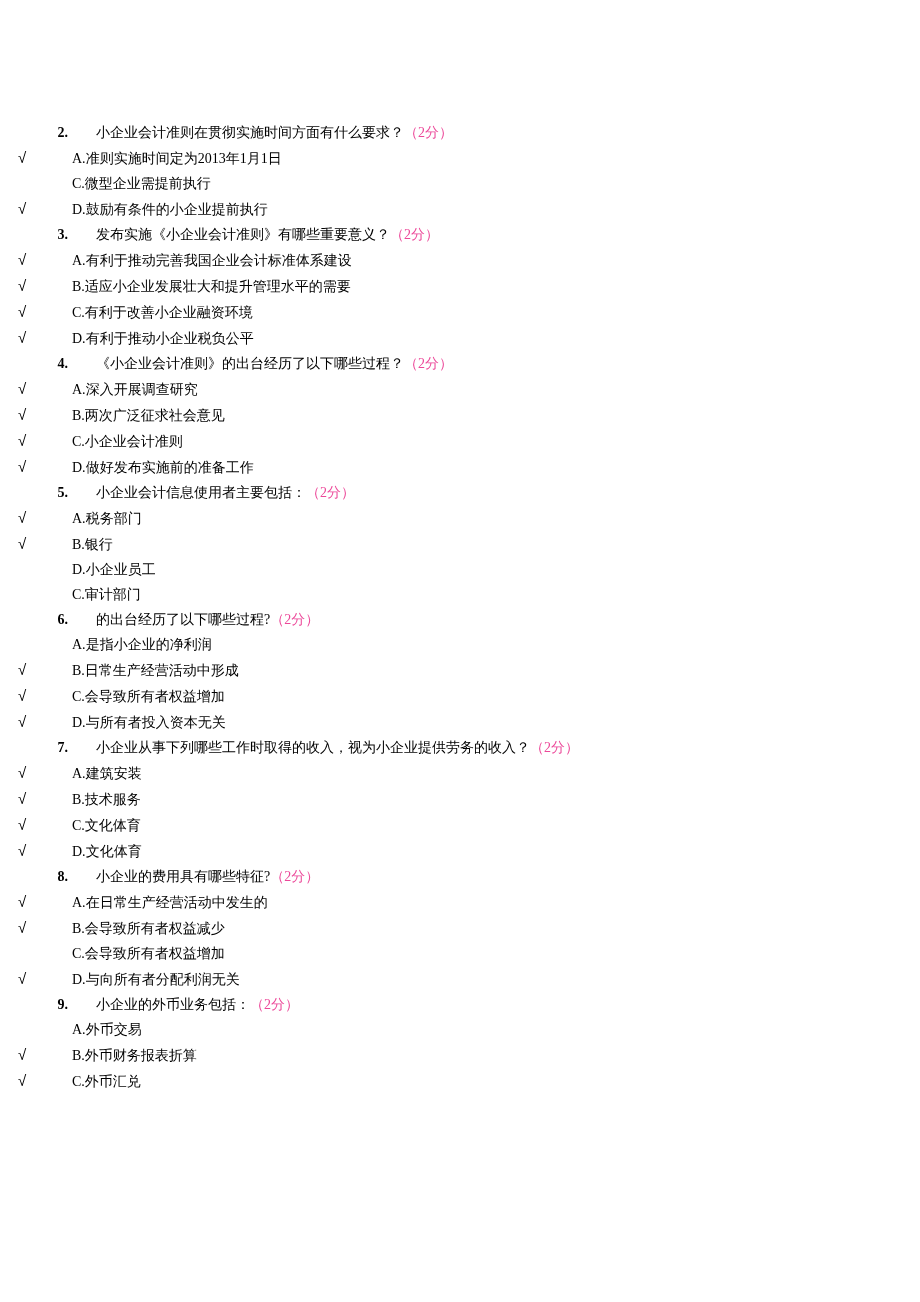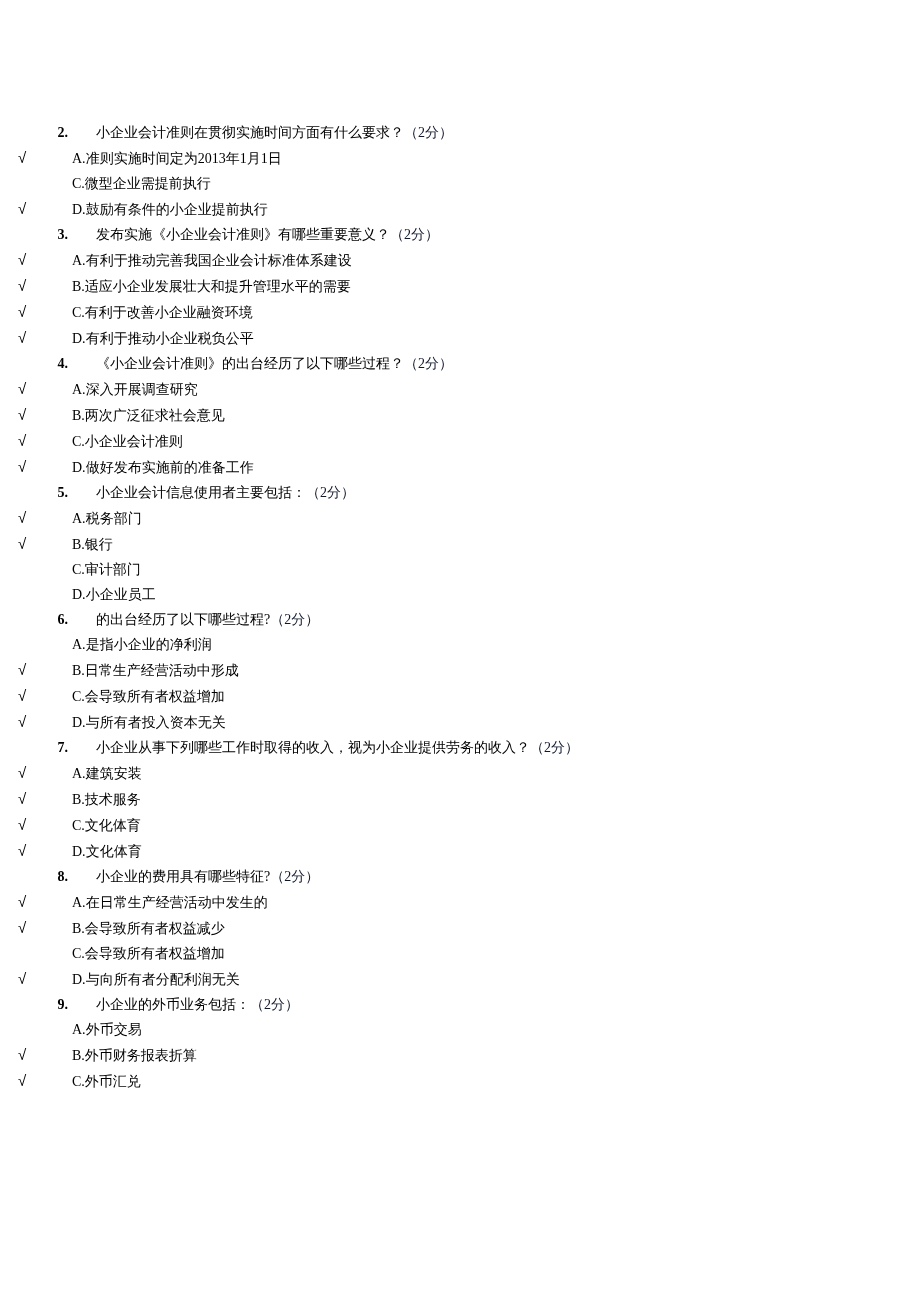--- a/index.html
+++ b/index.html
@@ -41,21 +41,21 @@
     box-sizing: border-box;
   }
   .q-text {
     font-weight: normal;
   }
   .q-text .stem {
     font-family: "SimSun", serif;
     margin-left: 24px;
   }
   .points {
-    color: #0f172a;
+    color: #ec4899;
     text-align: center;
   }
   .opt-label {
     font-family: "SimSun", serif;
   }
 </style>
 </head>
 <body>
 
 <div class="page" id="page">
@@ -140,26 +140,26 @@
       <div class="content-col"><span class="opt-label">A.</span><span>税务部门</span></div>
     </div>
     <div class="line">
       <div class="check-col">√</div>
       <div class="qnum-col"></div>
       <div class="content-col"><span class="opt-label">B.</span><span>银行</span></div>
     </div>
     <div class="line">
       <div class="check-col"></div>
       <div class="qnum-col"></div>
+      <div class="content-col"><span class="opt-label">D.</span><span>小企业员工</span></div>
+    </div>
+    <div class="line">
+      <div class="check-col"></div>
+      <div class="qnum-col"></div>
       <div class="content-col"><span class="opt-label">C.</span><span>审计部门</span></div>
-    </div>
-    <div class="line">
-      <div class="check-col"></div>
-      <div class="qnum-col"></div>
-      <div class="content-col"><span class="opt-label">D.</span><span>小企业员工</span></div>
     </div>
     <div class="line">
       <div class="check-col"></div>
       <div class="qnum-col">6.</div>
       <div class="content-col q-text"><span class="stem">的出台经历了以下哪些过程?</span><span class="points">（2分）</span></div>
     </div>
     <div class="line">
       <div class="check-col"></div>
       <div class="qnum-col"></div>
       <div class="content-col"><span class="opt-label">A.</span><span>是指小企业的净利润</span></div>

